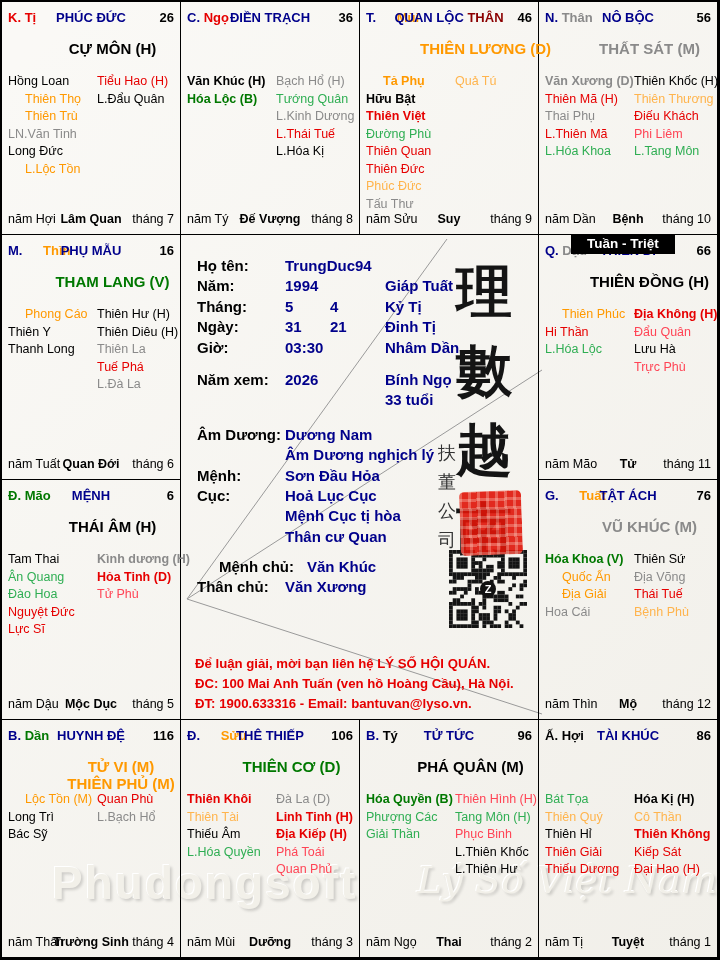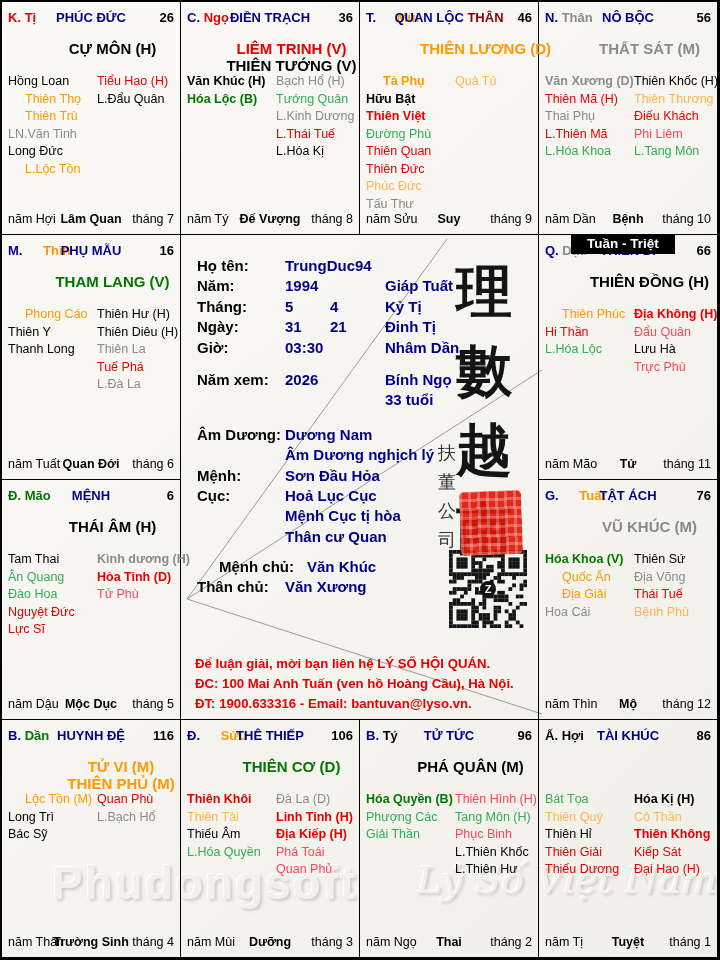--- a/index.html
+++ b/index.html
@@ -97,24 +97,20 @@
           <span class="fyear">năm Hợi</span>
           <span class="fstage">Lâm Quan</span>
           <span class="fmonth">tháng 7</span>
         </div>
       </div>
       <div class="palace" style="grid-area: 1 / 2;">
         <div class="phead">
           <span class="can"><span class="c-nv">C. </span><span class="c-rd">Ngọ</span></span>
           <span class="pname"><span class="c-nv">ĐIỀN TRẠCH</span></span>
           <span class="pnum">36</span>
-        </div>
-        <div class="pmains">
-          <span class="star c-rd">LIÊM TRINH (V)</span>
-          <span class="star c-k">THIÊN TƯỚNG (V)</span>
         </div>
         <div class="colL">
           <span class="star c-k b">Văn Khúc (H)</span>
           <span class="star c-gn b">Hóa Lộc (B)</span>
         </div>
         <div class="colR">
           <span class="star c-gy">Bạch Hổ (H)</span>
           <span class="star c-g2">Tướng Quân</span>
           <span class="star c-gy">L.Kinh Dương</span>
           <span class="star c-rd">L.Thái Tuế</span>

